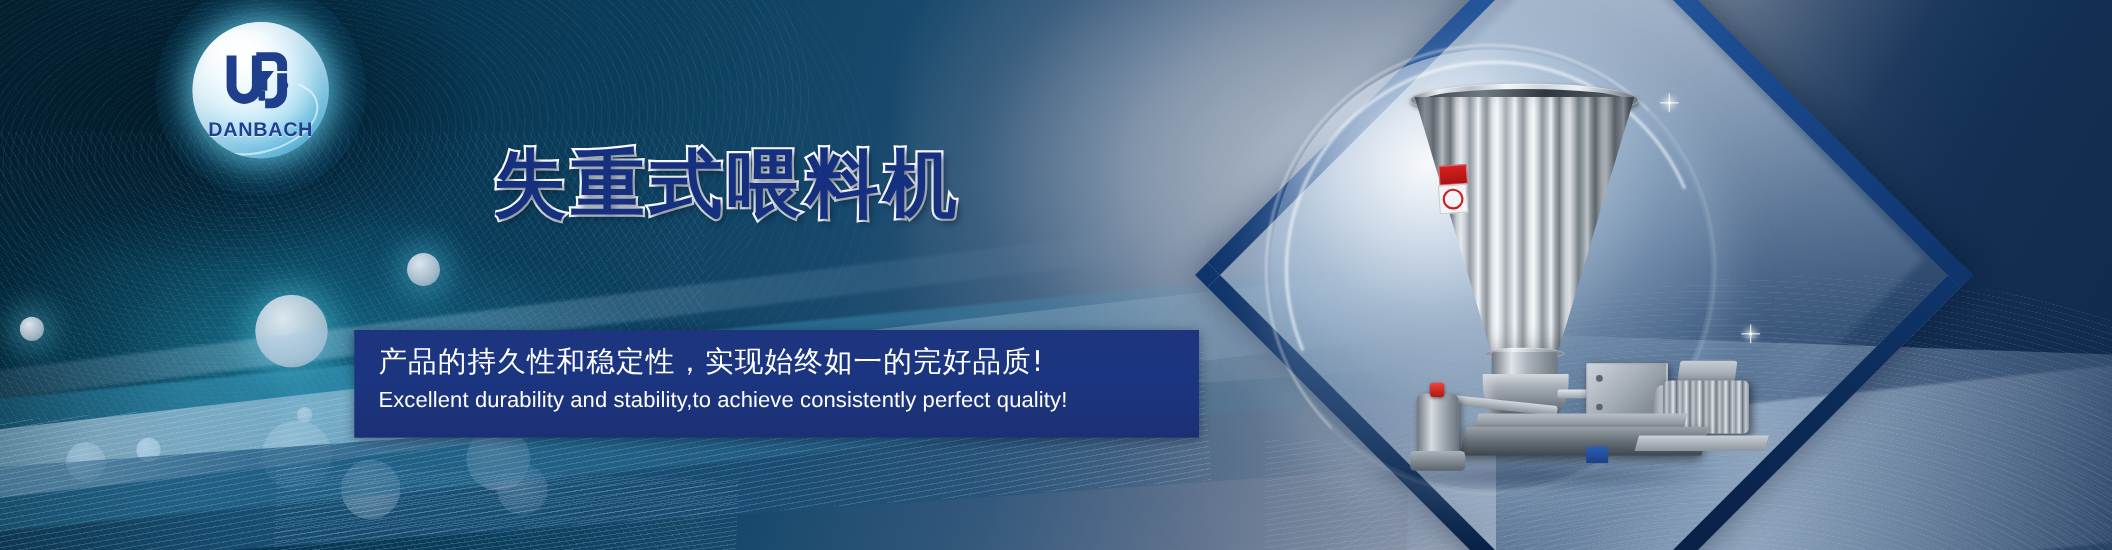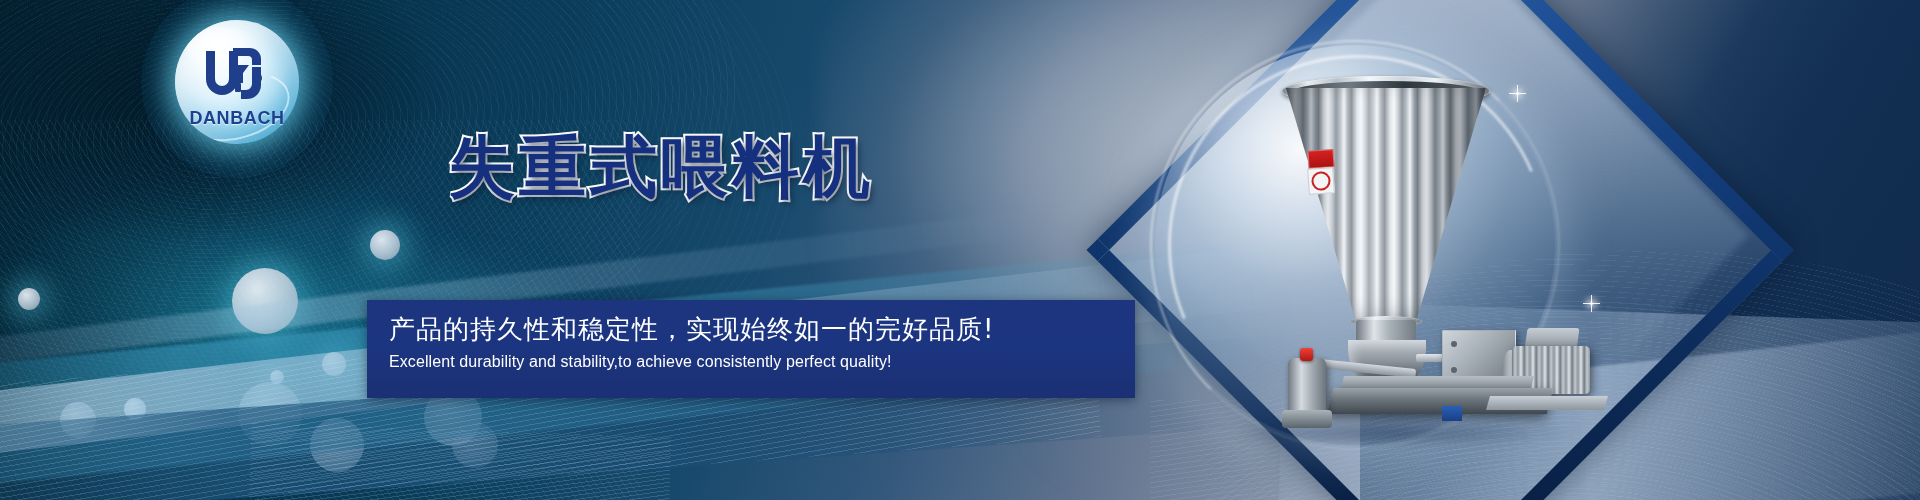--- a/index.html
+++ b/index.html
@@ -176,28 +176,27 @@
     text-shadow:3px 4px 6px rgba(10,24,48,0.55);
     white-space:nowrap;
   }
 
   
   .sub-box{
     position:absolute;left:322px;top:300px;width:768px;height:98px;
     background:linear-gradient(180deg,#1d357f 0%,#1c3580 48%,#1b3074 100%);
     box-shadow:0 2px 10px rgba(4,14,34,0.45);
     padding:13px 0 0 22px;
-    margin-left:45px;
   }
   .sub-cn{
     color:#ffffff;font-size:26px;line-height:1.28;letter-spacing:1px;
     font-family:"DejaVu Sans","Liberation Sans",sans-serif;white-space:nowrap;
   }
   .sub-en{
-    color:#ffffff;font-size:16px;line-height:1.35;margin-top:5px;letter-spacing:0.1px;
+    color:#ffffff;font-size:20px;line-height:1.35;margin-top:5px;letter-spacing:0.1px;
     font-family:"Liberation Sans","DejaVu Sans",sans-serif;white-space:nowrap;
   }
 
   
   .diamond-wrap{
     position:absolute;left:1100px;top:-90px;width:680px;height:680px;
   }
   .diamond{
     position:absolute;left:90px;top:90px;width:500px;height:500px;
     transform:rotate(45deg);

